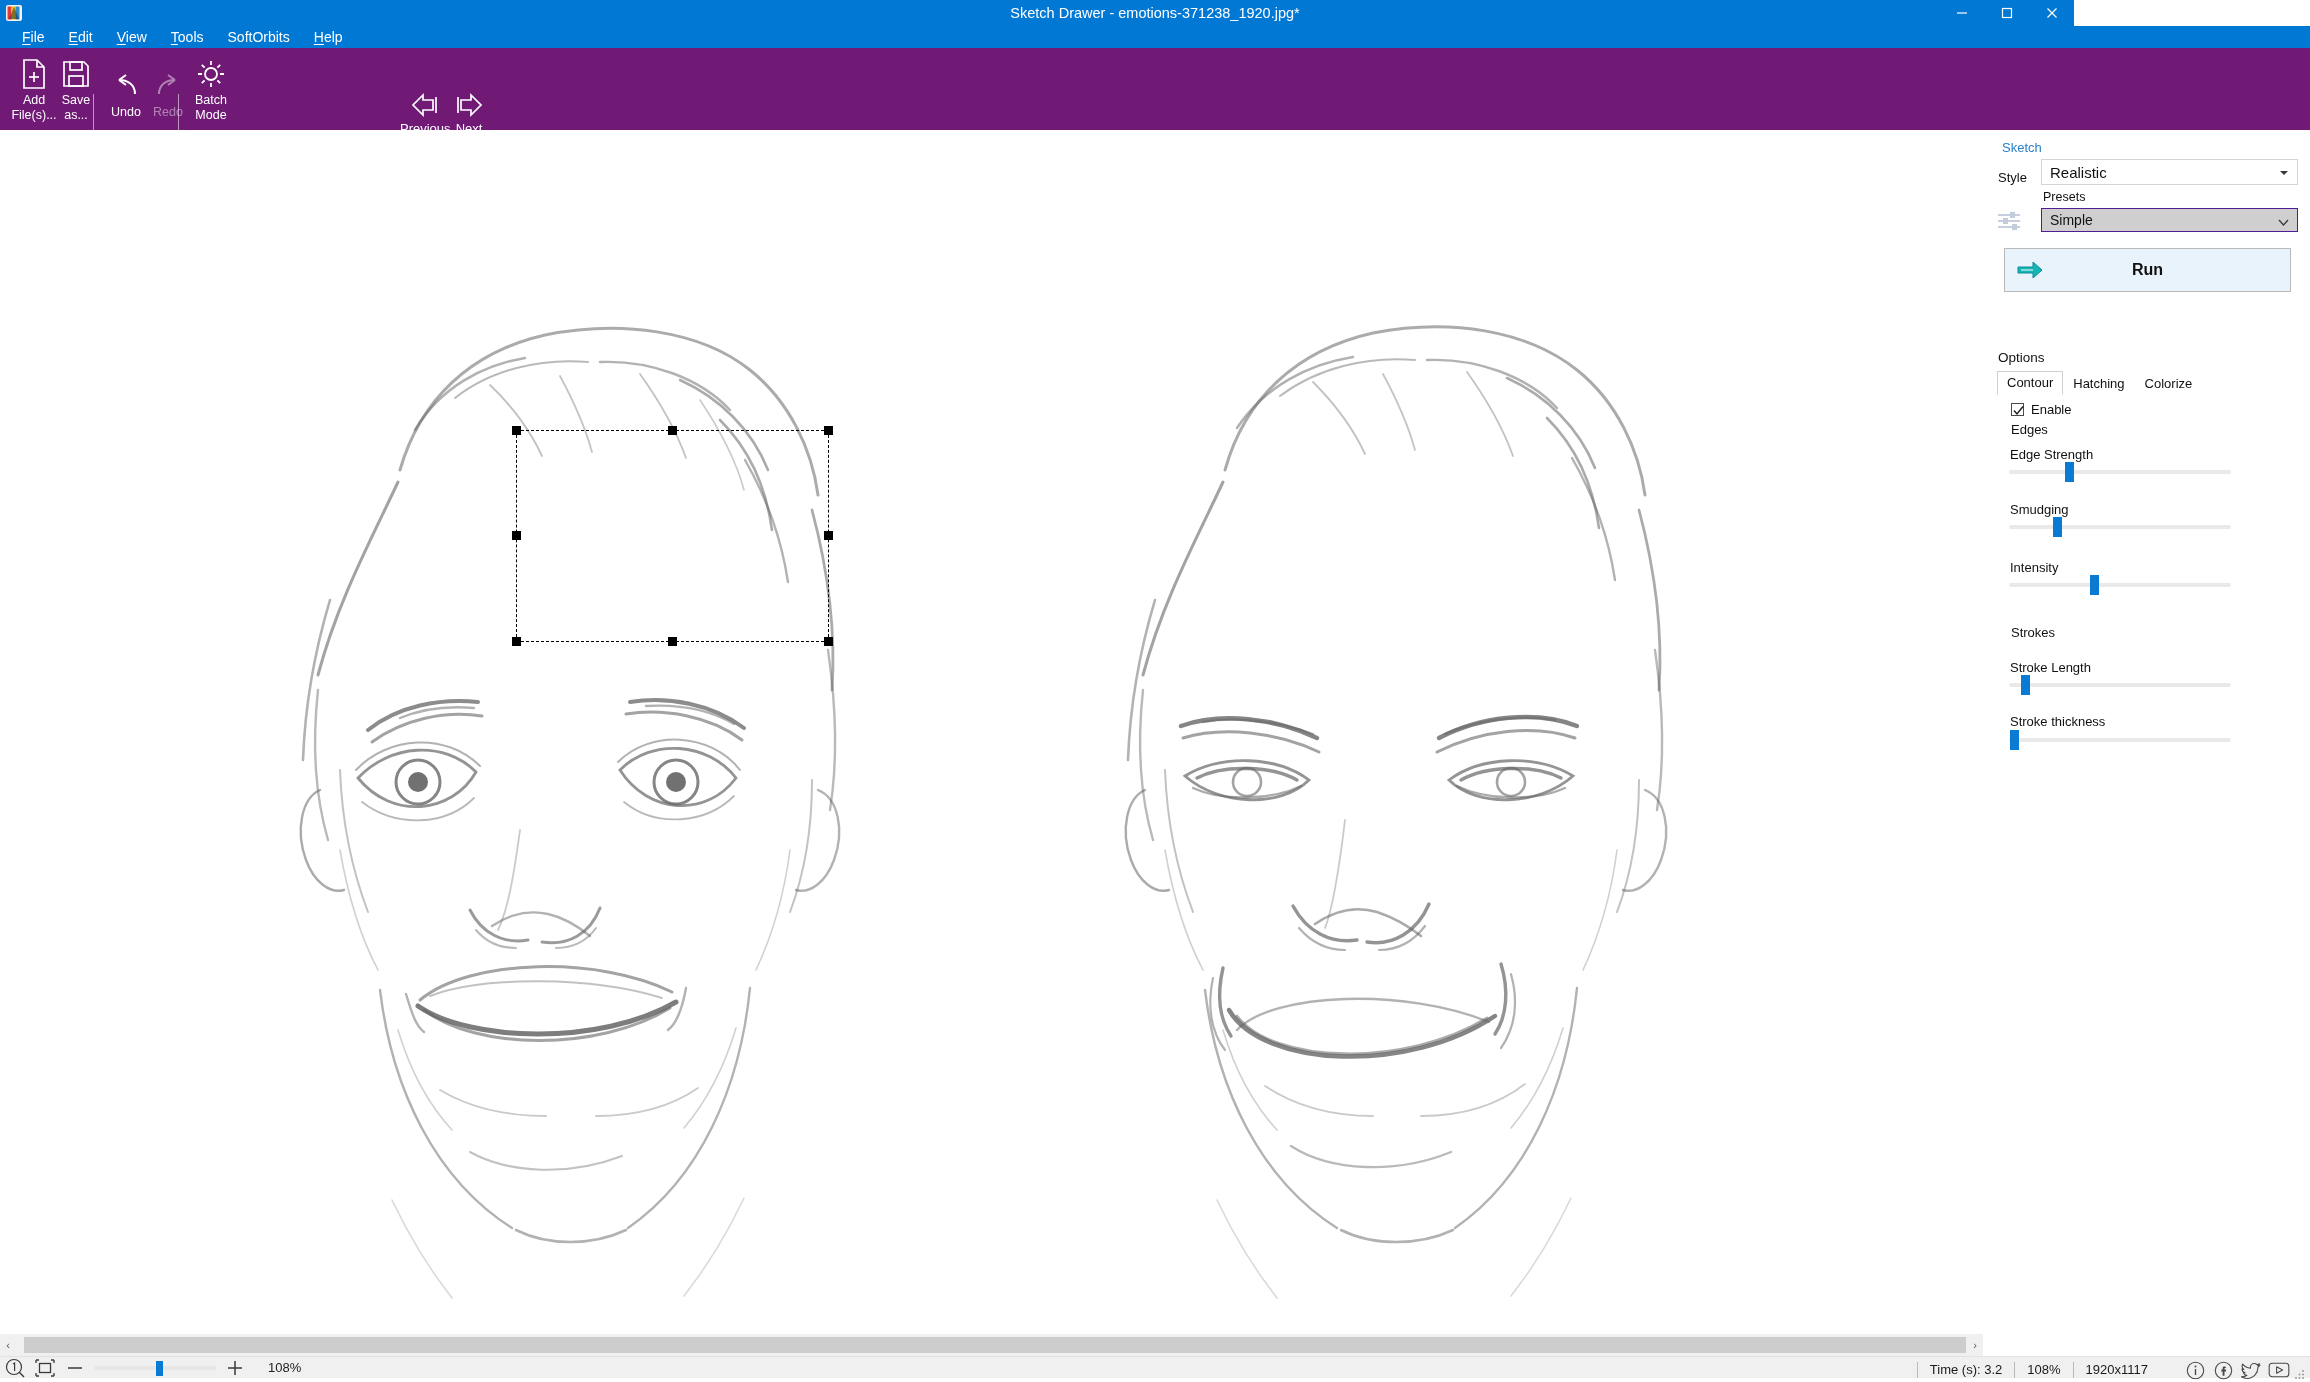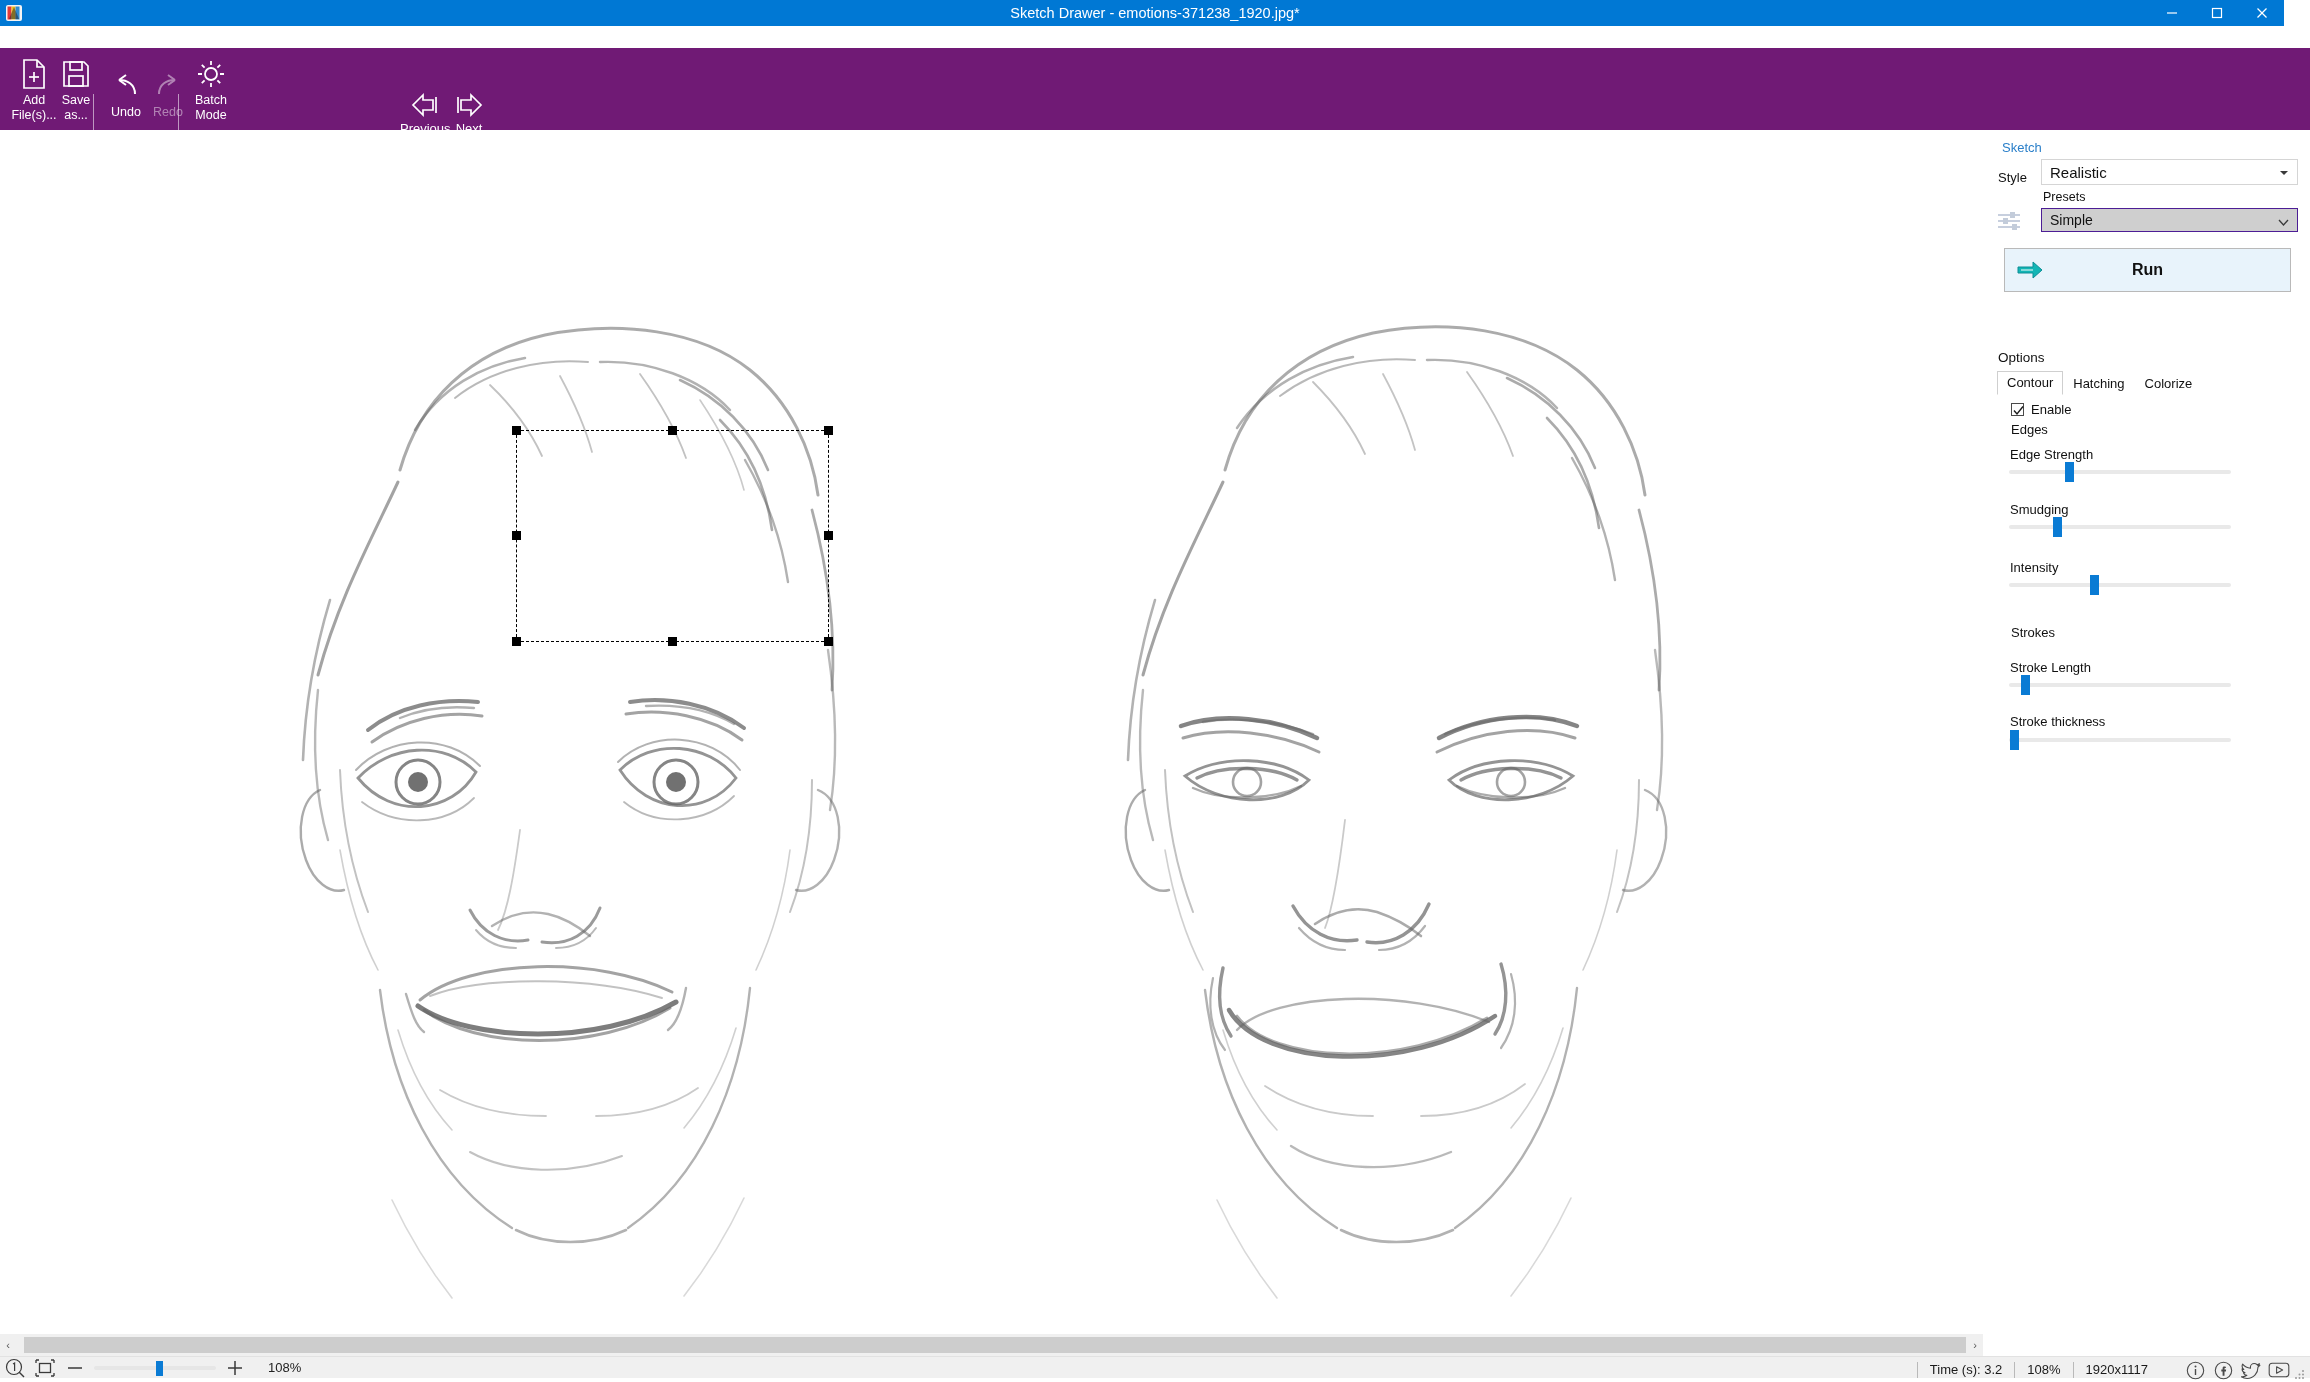--- a/index.html
+++ b/index.html
@@ -6,21 +6,21 @@
   html, body {
     width: 2310px; height: 1382px;
     overflow: hidden;
     font-family: "Liberation Sans", sans-serif;
     background: #ffffff;
   }
   #app { position: relative; width: 2310px; height: 1382px; }
 
   
   .titlebar {
-    position: absolute; left: 0; top: 0; width: 2284px; height: 26px;
+    position: absolute; left: 0; top: 0; width: 2074px; height: 26px;
     background: #0078d4;
     display: flex; align-items: center;
   }
   .app-logo {
     position: absolute; left: 4px; top: 3px; width: 20px; height: 20px;
   }
   .title-text {
     position: absolute; left: 0; top: 0; width: 2310px; height: 26px;
     line-height: 26px; text-align: center;
     color: #ffffff; font-size: 14.5px;
@@ -222,20 +222,28 @@
       </div>
       <div class="win-btn">
         <svg width="12" height="12" viewBox="0 0 12 12">
             <line x1="1.5" y1="1.5" x2="10.5" y2="10.5" stroke="#fff" stroke-width="1.2"></line>
             <line x1="10.5" y1="1.5" x2="1.5" y2="10.5" stroke="#fff" stroke-width="1.2"></line>
           </svg>
       </div>
     </div>
   </div>
 
+  <div class="menubar">
+    <div class="menu-item"><u>F</u>ile</div>
+    <div class="menu-item"><u>E</u>dit</div>
+    <div class="menu-item"><u>V</u>iew</div>
+    <div class="menu-item"><u>T</u>ools</div>
+    <div class="menu-item">SoftOrbits</div>
+    <div class="menu-item"><u>H</u>elp</div>
+  </div>
 
   <div class="toolbar">
 
     <div class="tb-btn" style="left:6px;">
       <span class="tb-ico">
         <svg width="26" height="30" viewBox="0 0 26 30">
           <path d="M3 1 h13 l7 7 v21 h-20 z" fill="none" stroke="#fff" stroke-width="1.7"></path>
           <path d="M16 1 v7 h7" fill="none" stroke="#fff" stroke-width="1.7"></path>
           <line x1="13" y1="13" x2="13" y2="23" stroke="#fff" stroke-width="1.7"></line>
           <line x1="8" y1="18" x2="18" y2="18" stroke="#fff" stroke-width="1.7"></line>

